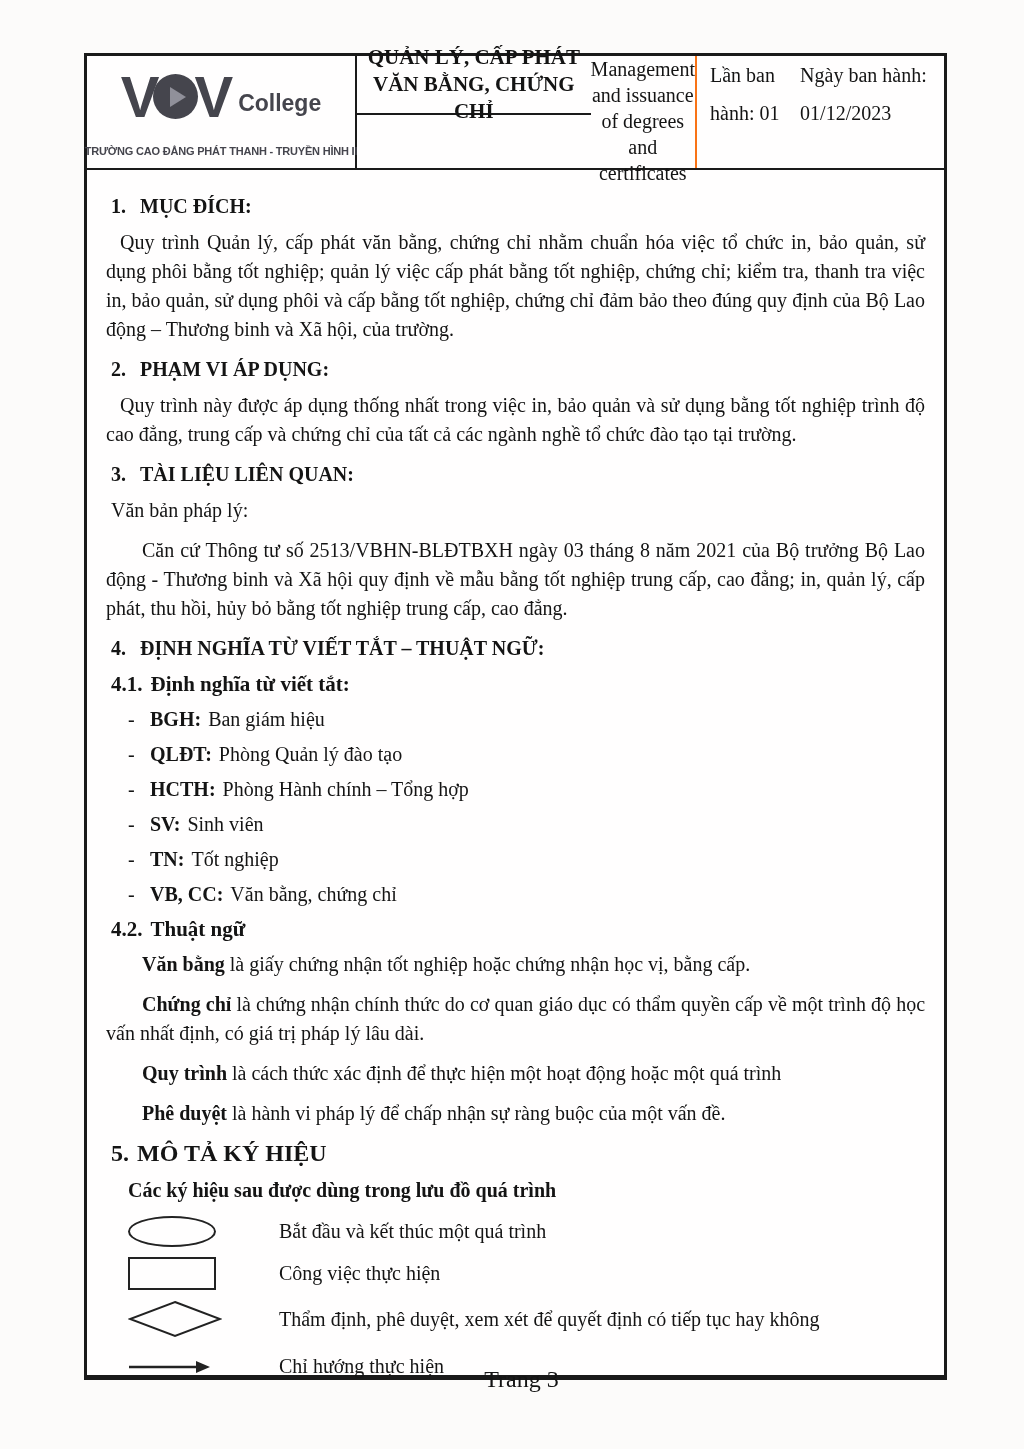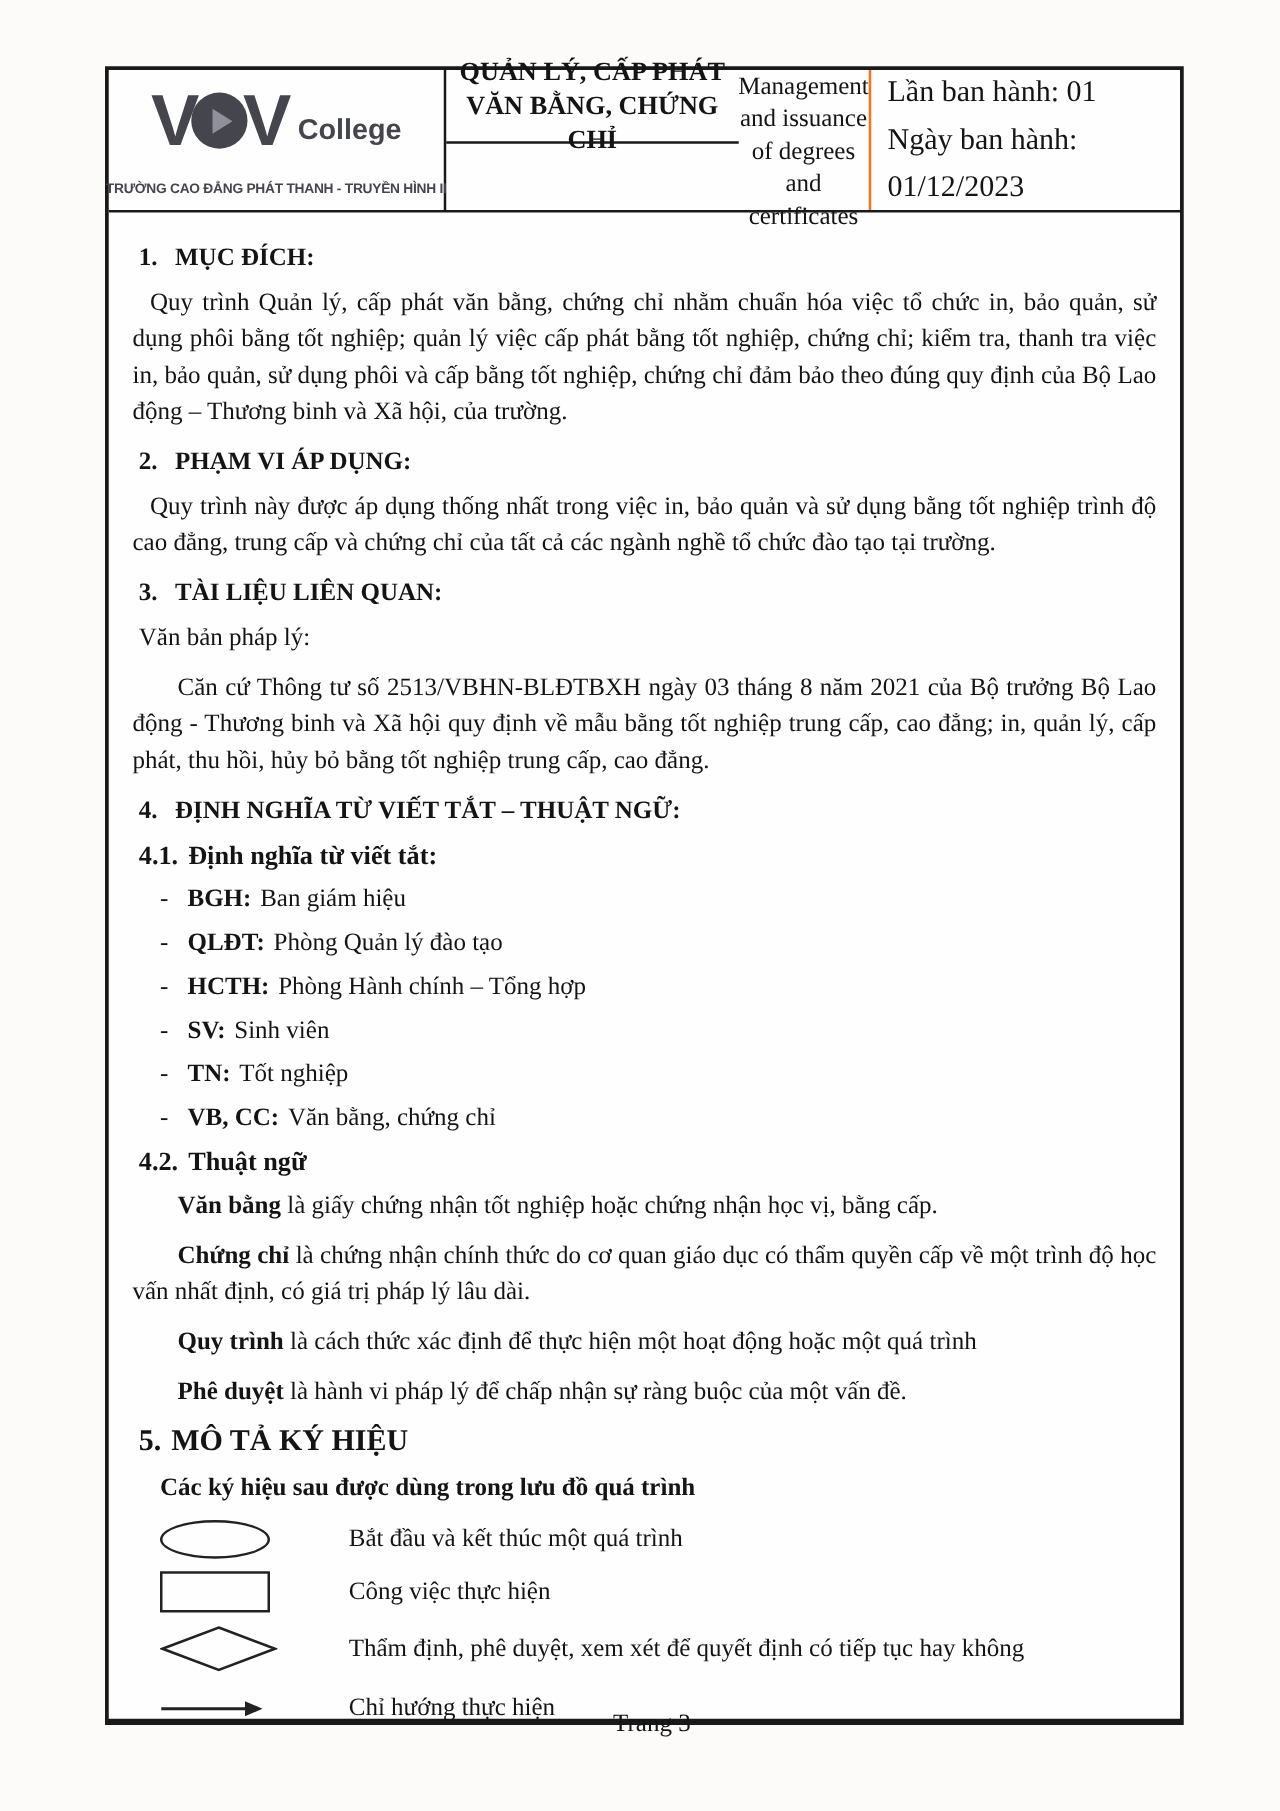--- a/index.html
+++ b/index.html
@@ -56,22 +56,22 @@
   .title-vi{
     height:57px;border-bottom:2px solid #1a1a1a;
     display:flex;flex-direction:column;justify-content:center;align-items:center;
     font-weight:bold;font-size:21px;line-height:27px;text-align:center;
   }
   .title-en{
     flex:1;display:flex;flex-direction:column;align-items:center;
     font-size:20px;line-height:26px;text-align:center;
   }
   .cell-meta{
-    flex:1;display:flex;flex-direction:column;justify-content:center;
-    padding-left:13px;font-size:24px;line-height:38px;
+    flex:1;display:flex;justify-content:center;
+    padding-left:13px;font-size:20px;line-height:38px;
   }
   
   .content{
     position:relative;box-sizing:border-box;
     height:calc(100% - 114px);
     padding:0 8px;
     font-size:20px;line-height:29px;
   }
   .h-main{font-size:20px;font-weight:bold;margin:0 0 0 16px;}
   .h-main .no{margin-right:14px;}
@@ -90,21 +90,21 @@
   .abbr{display:flex;margin-left:33px;}
   .abbr .dash{width:22px;flex:none;}
   .abbr .rest{margin-left:7px;}
   .intro-bold{font-weight:bold;margin-left:33px;text-align:left;}
   .sym-row{display:flex;align-items:center;margin-left:33px;gap:29px;}
   .sym-fig{width:122px;flex:none;display:flex;align-items:center;}
   .shape-ellipse{width:84px;height:27px;border:2px solid #222;border-radius:50%;}
   .shape-rect{width:84px;height:29px;border:2px solid #222;}
   .sym-label{text-align:left;}
   .footer{
-    position:absolute;left:12px;right:0;bottom:3px;text-align:center;font-size:20px;
+    position:absolute;left:12px;right:0;bottom:3px;text-align:center;font-size:24px;
   }
 </style>
 </head>
 <body>
 
 <div class="page">
 
   <div class="header">
 
     <div class="cell cell-logo">

